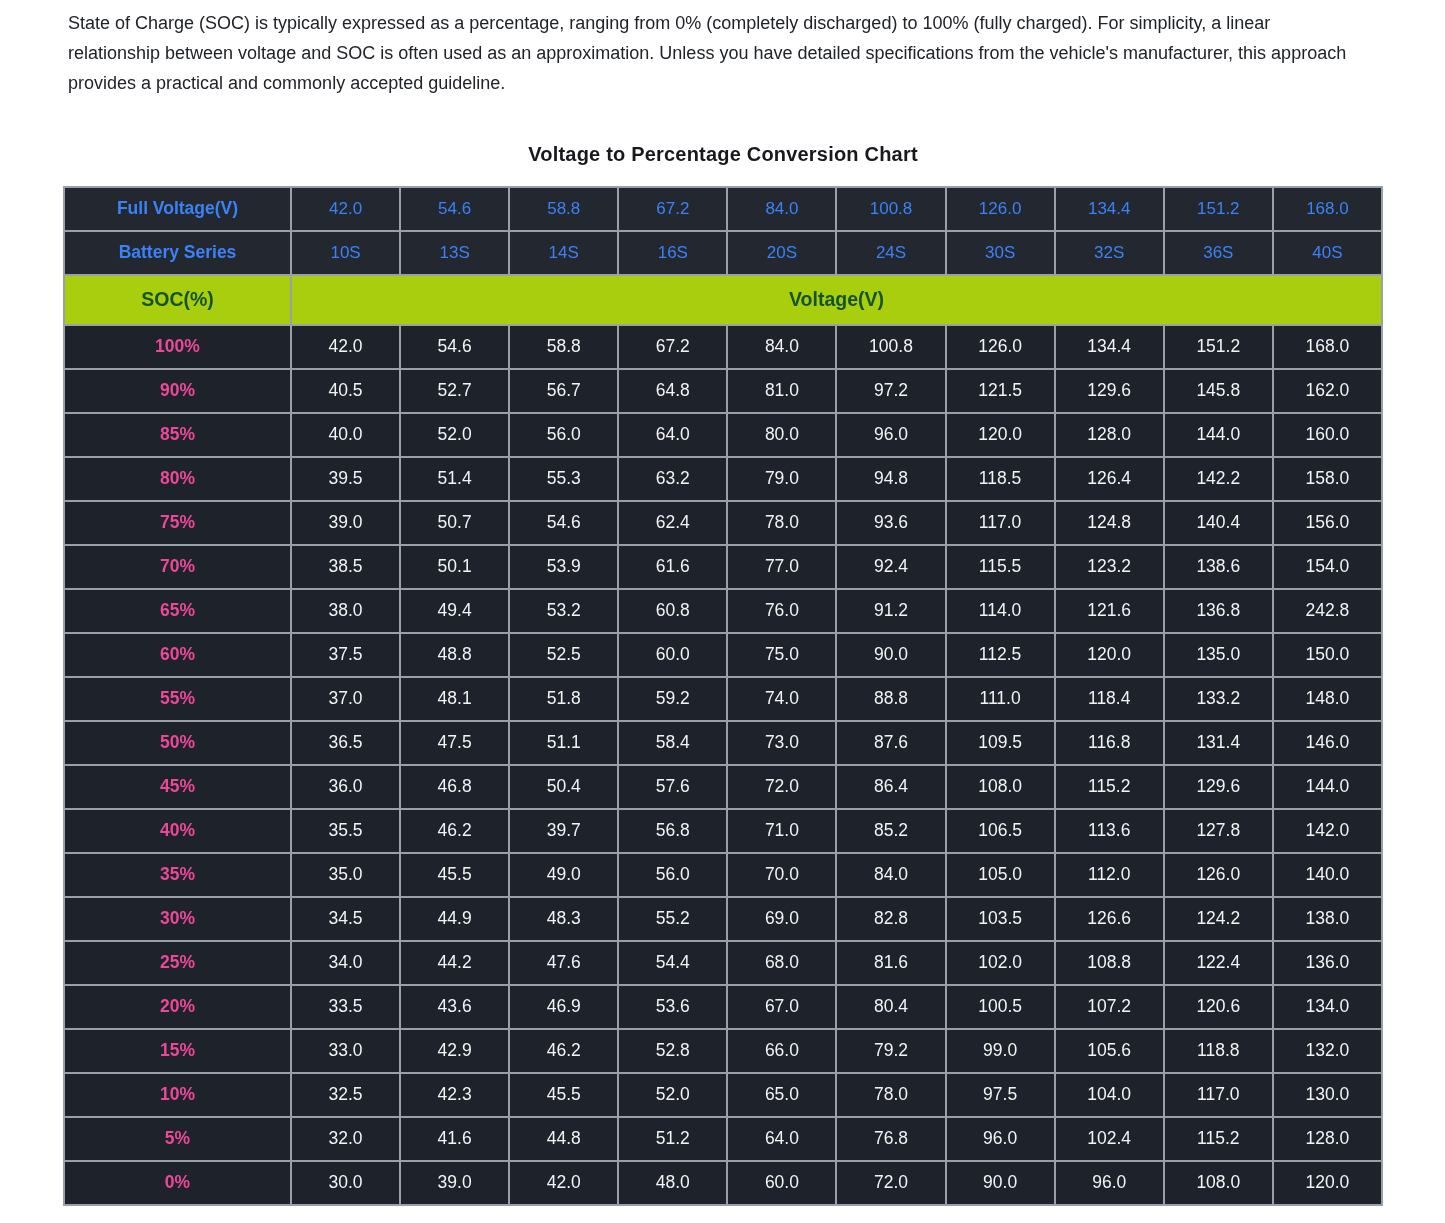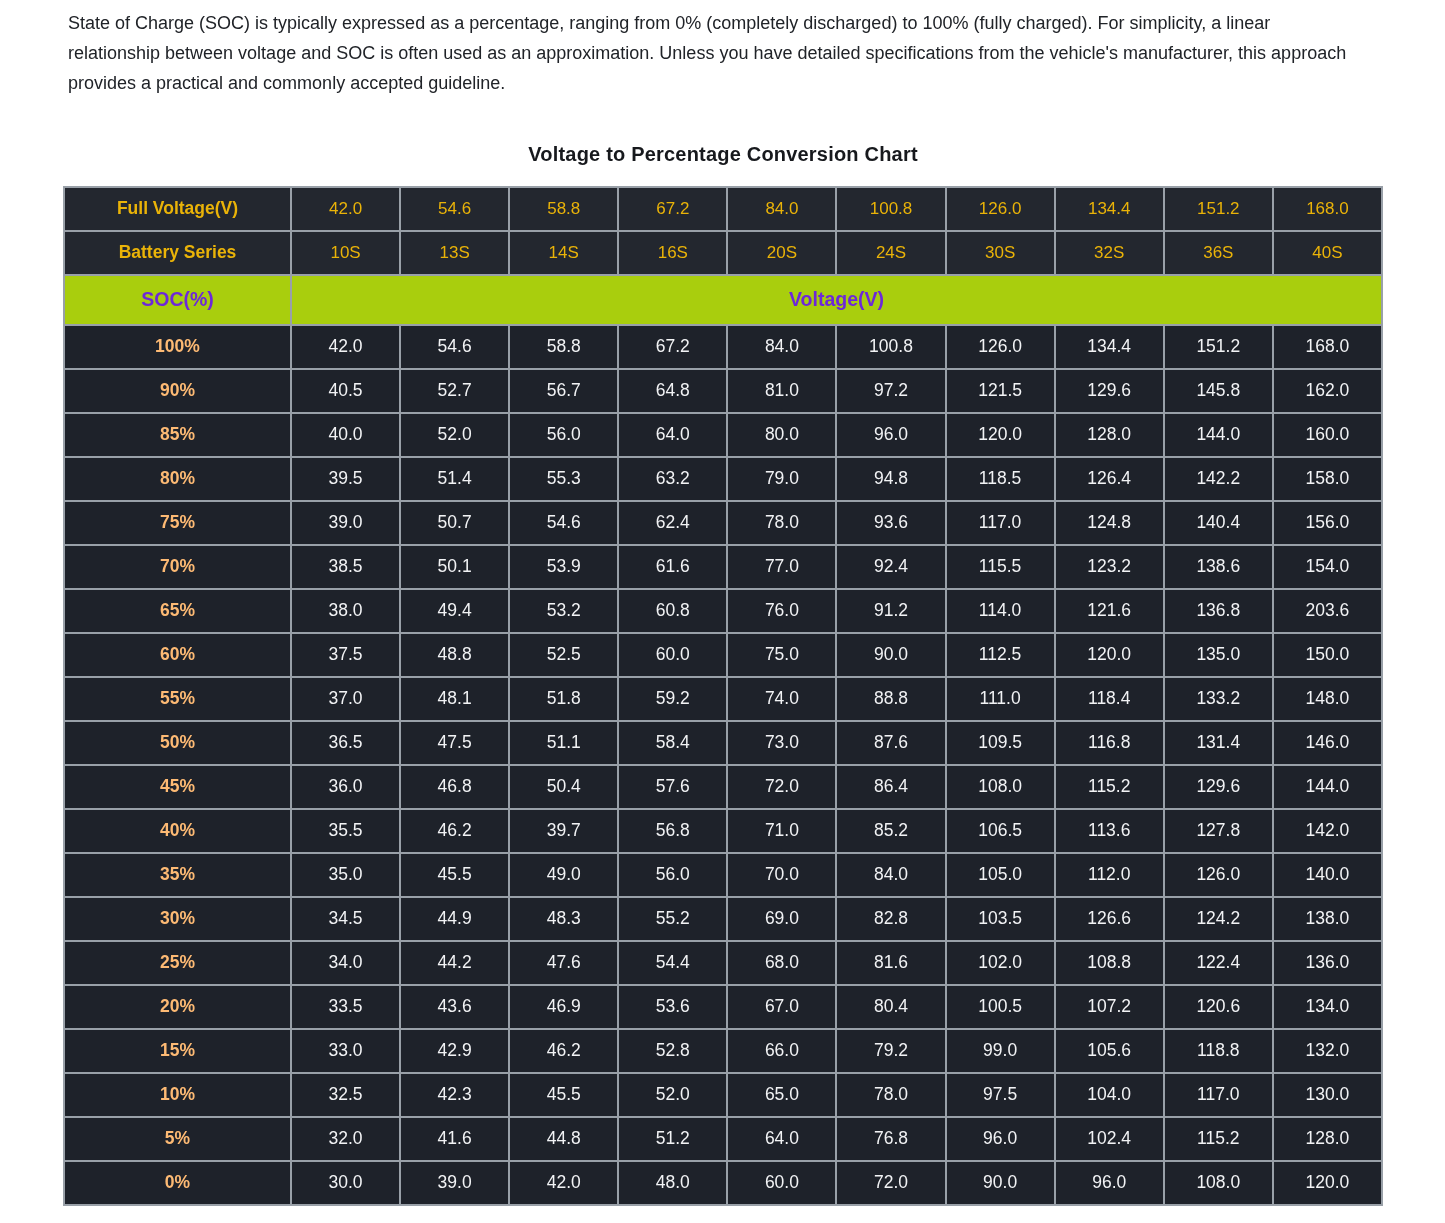--- a/index.html
+++ b/index.html
@@ -33,46 +33,46 @@
   col.label-col{width:227px;}
   td{
     border:2px solid #99a0a8;
     text-align:center;
     vertical-align:middle;
     overflow:hidden;
     white-space:nowrap;
   }
   tr.hdr td{
     background:#23272f;
-    color:#eab308;
+    color:#3b82f6;
     height:40px;
     font-size:17px;
   }
   tr.hdr td.label-cell{
     font-weight:700;
     font-size:17.5px;
   }
   tr.green-row td{
     background:#a9ce0d;
-    color:#6d28d9;
+    color:#14532d;
     font-weight:700;
     height:46px;
     font-size:19.5px;
   }
   tr.green-row td.green-merged{
     margin-top:36px;
   }
   tr.data-row td{
     background:#1e222a;
     color:#f2f3f5;
     height:40px;
     font-size:17.5px;
   }
   tr.data-row td.soc-cell{
-    color:#fdba74;
+    color:#ec4899;
     font-weight:700;
   }
 </style>
 </head>
 <body>
 
 <p class="intro">State of Charge (SOC) is typically expressed as a percentage, ranging from 0% (completely discharged) to 100% (fully charged). For simplicity, a linear relationship between voltage and SOC is often used as an approximation. Unless you have detailed specifications from the vehicle's manufacturer, this approach provides a practical and commonly accepted guideline.</p>
 
 <h1 class="page-title">Voltage to Percentage Conversion Chart</h1>
 
@@ -203,21 +203,21 @@
         <td class="soc-cell">65%</td>
         <td>38.0</td>
         <td>49.4</td>
         <td>53.2</td>
         <td>60.8</td>
         <td>76.0</td>
         <td>91.2</td>
         <td>114.0</td>
         <td>121.6</td>
         <td>136.8</td>
-        <td>203.6</td>
+        <td>242.8</td>
       </tr>
       <tr class="data-row">
         <td class="soc-cell">60%</td>
         <td>37.5</td>
         <td>48.8</td>
         <td>52.5</td>
         <td>60.0</td>
         <td>75.0</td>
         <td>90.0</td>
         <td>112.5</td>

